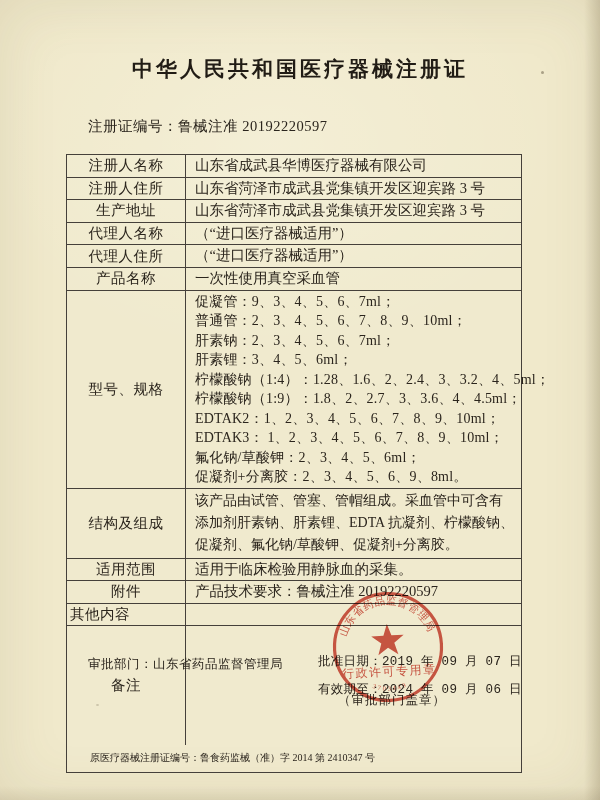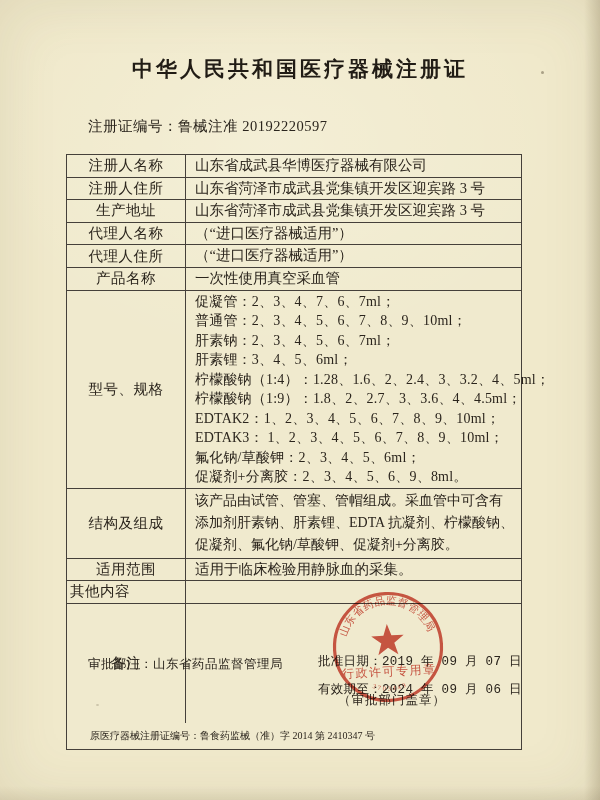--- a/index.html
+++ b/index.html
@@ -130,21 +130,21 @@
         </div>
         <div class="cell-content">
           <div class="line">一次性使用真空采血管</div>
         </div>
       </div>
       <div class="row row-model-specs">
         <div class="cell-label">
           <span>型号、规格</span>
         </div>
         <div class="cell-content">
-          <div class="line">促凝管：2、3、4、7、6、7ml；</div>
+          <div class="line">促凝管：9、3、4、5、6、7ml；</div>
           <div class="line">普通管：2、3、4、5、6、7、8、9、10ml；</div>
           <div class="line">肝素钠：2、3、4、5、6、7ml；</div>
           <div class="line">肝素锂：3、4、5、6ml；</div>
           <div class="line">柠檬酸钠（1:4）：1.28、1.6、2、2.4、3、3.2、4、5ml；</div>
           <div class="line">柠檬酸钠（1:9）：1.8、2、2.7、3、3.6、4、4.5ml；</div>
           <div class="line">EDTAK2：1、2、3、4、5、6、7、8、9、10ml；</div>
           <div class="line">EDTAK3： 1、2、3、4、5、6、7、8、9、10ml；</div>
           <div class="line">氟化钠/草酸钾：2、3、4、5、6ml；</div>
           <div class="line">促凝剂+分离胶：2、3、4、5、6、9、8ml。</div>
         </div>
@@ -156,20 +156,28 @@
         <div class="cell-content">
           <div class="line">该产品由试管、管塞、管帽组成。采血管中可含有添加剂肝素钠、肝素锂、EDTA 抗凝剂、柠檬酸钠、促凝剂、氟化钠/草酸钾、促凝剂+分离胶。</div>
         </div>
       </div>
       <div class="row row-scope-of-application">
         <div class="cell-label">
           <span>适用范围</span>
         </div>
         <div class="cell-content">
           <div class="line">适用于临床检验用静脉血的采集。</div>
+        </div>
+      </div>
+      <div class="row row-attachment">
+        <div class="cell-label">
+          <span>附件</span>
+        </div>
+        <div class="cell-content">
+          <div class="line">产品技术要求：鲁械注准 20192220597</div>
         </div>
       </div>
       <div class="row row-other-content">
         <div class="cell-label">
           <span>其他内容</span>
         </div>
         <div class="cell-content"></div>
       </div>
       <div class="row row-remarks">
         <div class="cell-label">

